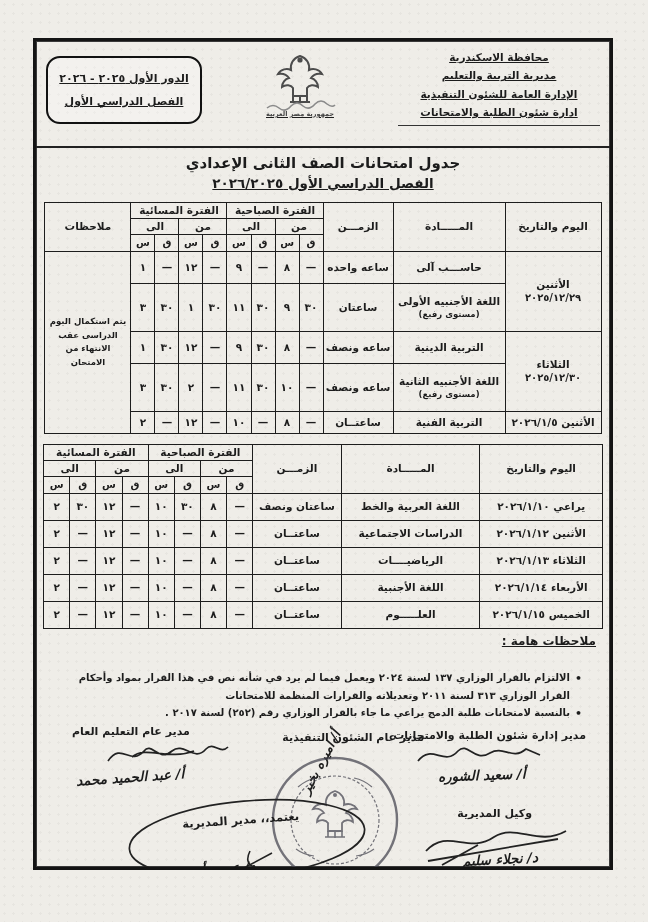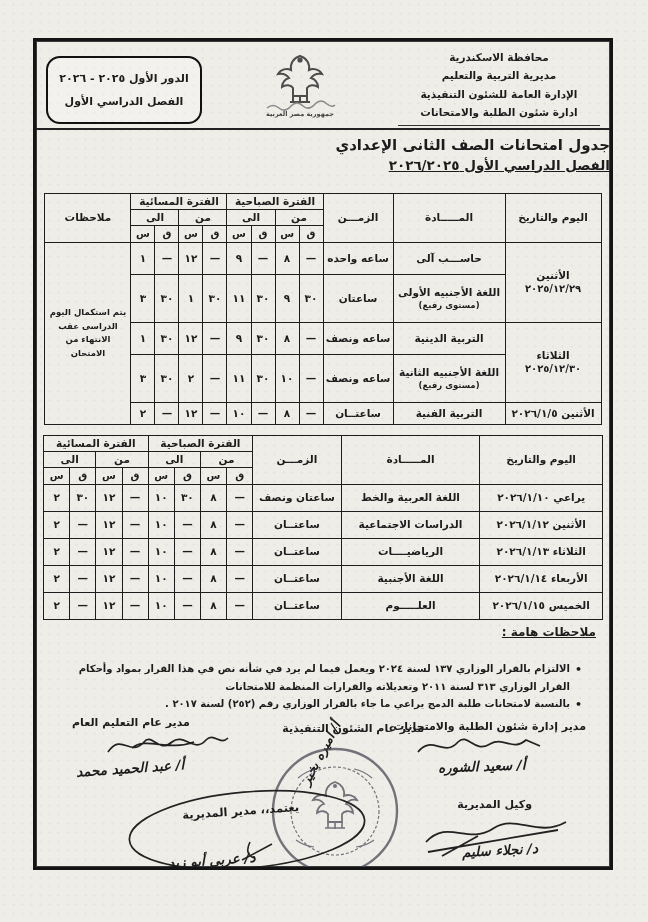--- a/index.html
+++ b/index.html
@@ -18,30 +18,30 @@
   .frame{
     position:absolute;left:33px;top:38px;width:580px;height:832px;
     border:3px solid #141414;
     box-shadow:0 0 0 1px #3a3a3a inset;
     background:transparent;
     box-sizing:border-box;
     overflow:hidden;
   }
   
   .hdr{display:flex;flex-direction:row;direction:rtl;align-items:flex-start;
-       padding:7px 10px 2px 10px;border-bottom:2.5px double #222;}
+       padding:7px 10px 20px 10px;border-bottom:2.5px double #222;text-decoration:underline;}
   .org{width:202px;text-align:center;font-size:10.5px;font-weight:bold;line-height:1.75;
        border-bottom:1.5px solid #333;padding-bottom:3px;}
   .emblem{flex:1;text-align:center;position:relative;padding-top:2px;}
   .emblem svg{display:block;margin:0 auto;}
   .emblem-cap{font-size:6.5px;font-weight:bold;color:#444;letter-spacing:1px;margin-top:-2px;}
   .session{width:142px;margin-top:8px;border:2px solid #111;border-radius:14px;
        padding:9px 5px;font-size:11px;font-weight:bold;text-align:center;line-height:2.1;
        background:rgba(255,255,255,0.25);}
-  .titles{direction:rtl;margin:6px 0 20px 0;}
+  .titles{text-align:center;direction:rtl;margin:6px 0 11px 0;}
   .title1{font-size:15px;font-weight:bold;}
   .title2{font-size:13.5px;font-weight:bold;text-decoration:underline;margin-top:3px;}
   
   table{border-collapse:collapse;direction:rtl;margin:4px auto 0 auto;table-layout:fixed;}
   th,td{border:1.5px solid #1d1d1d;font-weight:bold;text-align:center;vertical-align:middle;
         padding:1px 1px;font-size:10.5px;line-height:1.25;overflow:hidden;}
   th{font-size:10.5px;}
   .t1{width:556px;}
   .t2{width:560px;}
   .hq{font-size:10px;height:14px;}

